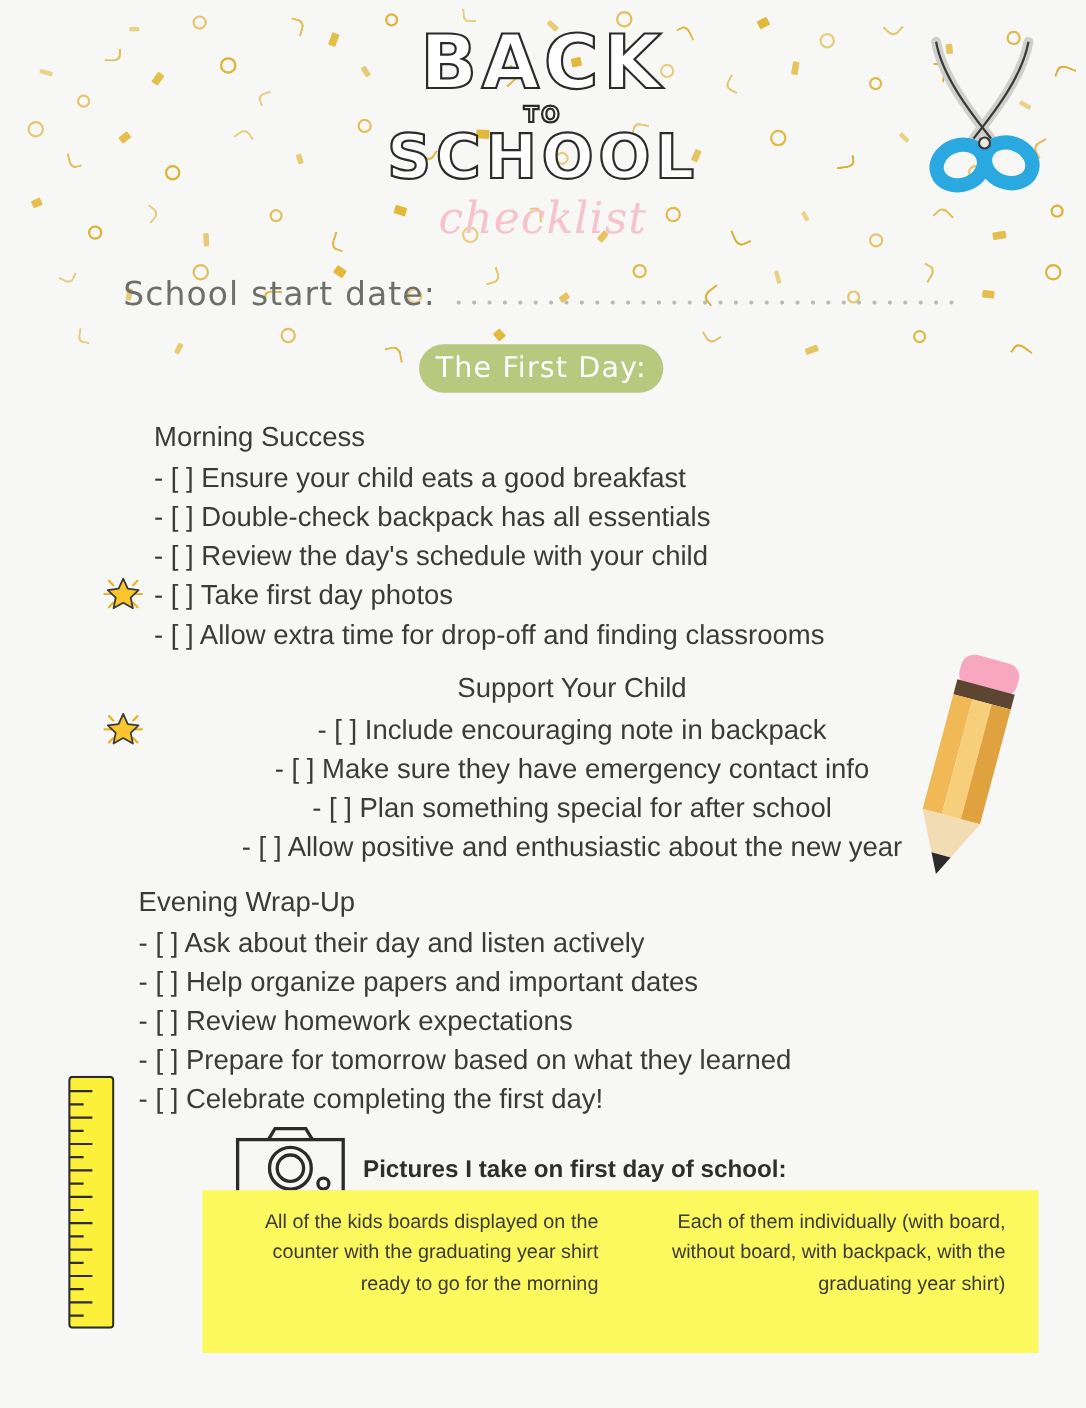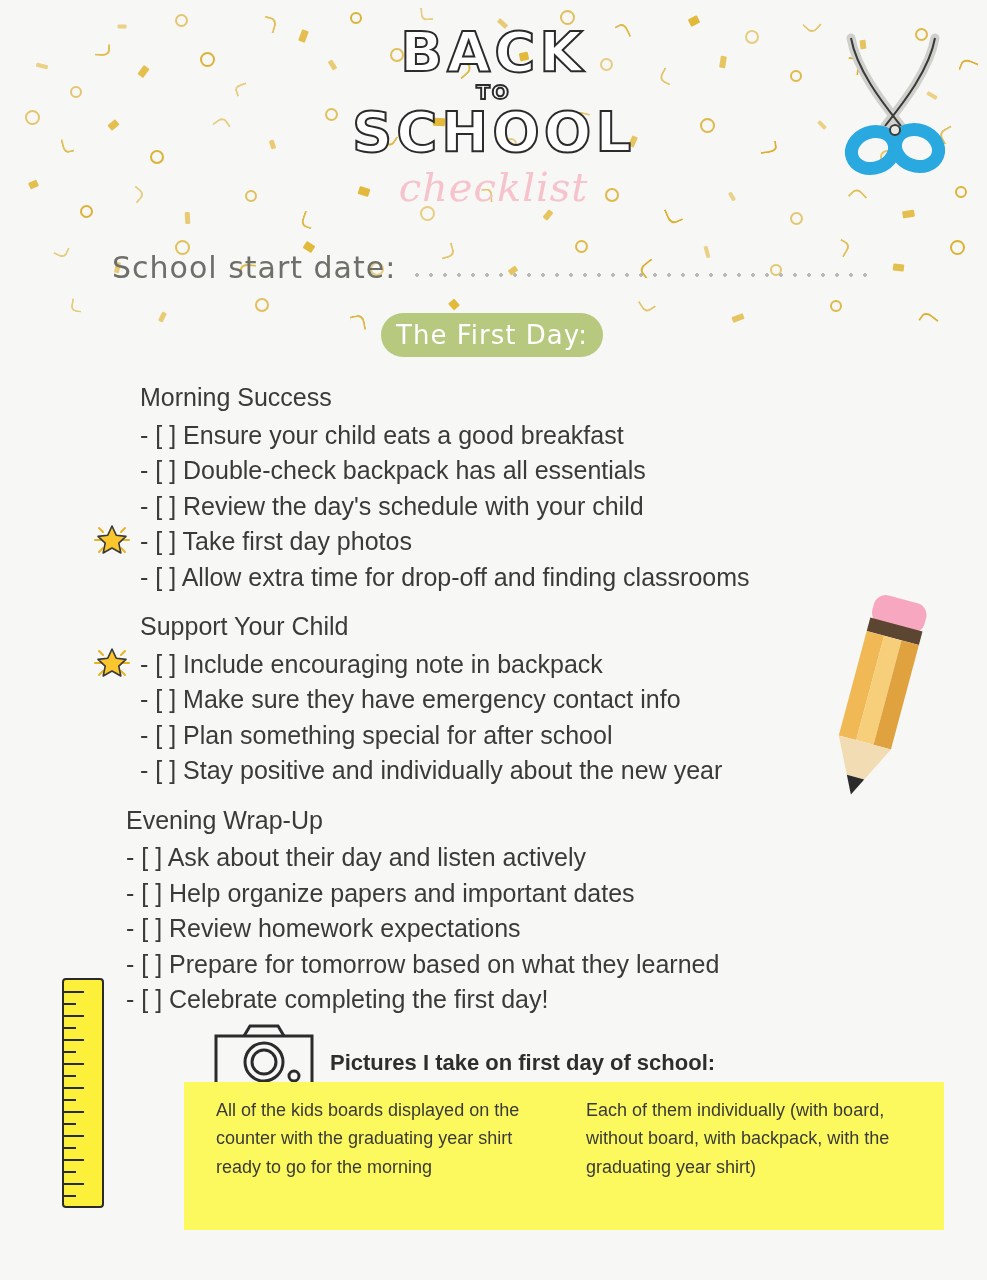--- a/index.html
+++ b/index.html
@@ -52,21 +52,21 @@
     text-align: center;
   }
   .bts-line1, .bts-line2, .bts-to {
     font-family: "DejaVu Sans", sans-serif;
     font-weight: bold;
     color: #ffffff;
     -webkit-text-stroke: 2px #2b2b2b;
     letter-spacing: 4px;
     line-height: 1;
   }
-  .bts-line1 { font-size: 56px; }
+  .bts-line1 { font-size: 68px; }
   .bts-to { font-size: 20px; margin: 2px 0 2px 0; letter-spacing: 2px;}
   .bts-line2 { font-size: 56px; }
   .bts-script {
     font-family: "DejaVu Serif", serif;
     font-style: italic;
     font-size: 40px;
     color: #f6c3cc;
     margin-top: 4px;
     letter-spacing: 1px;
   }
@@ -128,21 +128,21 @@
     margin: 0 0 2px 0;
     line-height: 1.42;
   }
   .item {
     font-size: 25px;
     color: #3a3a38;
     line-height: 1.42;
     white-space: nowrap;
     position: relative;
   }
-  .sec2 .section-title, .sec2 .item { margin-left: 0px; }
+  .sec2 .section-title, .sec2 .item { margin-left: 0px; text-align: center; }
   .sec3 { margin-left: -14px; }
 
   .star {
     position: absolute;
     left: -48px;
     top: -4px;
     width: 40px; height: 40px;
   }
 
   
@@ -158,20 +158,21 @@
     left: 330px; top: 1050px;
     font-size: 22px;
     font-weight: bold;
     color: #2e2e2c;
   }
   .note {
     position: absolute;
     left: 184px; top: 1082px;
     width: 760px; height: 148px;
     background: #fcf95f;
+    text-align: right;
   }
   .note-cols {
     display: flex;
     padding: 14px 30px 0 32px;
     gap: 42px;
   }
   .note-col {
     width: 330px;
     font-size: 18px;
     line-height: 1.58;
@@ -331,21 +332,21 @@
                 <line x1="31" y1="20" x2="37" y2="20"></line>
                 <line x1="7" y1="8" x2="11" y2="12"></line>
                 <line x1="29" y1="28" x2="33" y2="32"></line>
                 <line x1="7" y1="32" x2="11" y2="28"></line>
                 <line x1="29" y1="12" x2="33" y2="8"></line>
               </g>
               <polygon points="20,6 24.2,15.2 34,16.4 26.8,23.2 28.8,33 20,28 11.2,33 13.2,23.2 6,16.4 15.8,15.2" fill="#fbc52d" stroke="#3a3a38" stroke-width="1.6" stroke-linejoin="round"></polygon>
             </svg></span><span>- [ ] Include encouraging note in backpack</span></div>
         <div class="item"><span>- [ ] Make sure they have emergency contact info</span></div>
         <div class="item"><span>- [ ] Plan something special for after school</span></div>
-        <div class="item"><span>- [ ] Stay positive and individually about the new year</span></div>
+        <div class="item"><span>- [ ] Allow positive and enthusiastic about the new year</span></div>
       </div>
       <div class="section sec3">
         <div class="section-title">Evening Wrap-Up</div>
         <div class="item"><span>- [ ] Ask about their day and listen actively</span></div>
         <div class="item"><span>- [ ] Help organize papers and important dates</span></div>
         <div class="item"><span>- [ ] Review homework expectations</span></div>
         <div class="item"><span>- [ ] Prepare for tomorrow based on what they learned</span></div>
         <div class="item"><span>- [ ] Celebrate completing the first day!</span></div>
       </div>
     </div>

